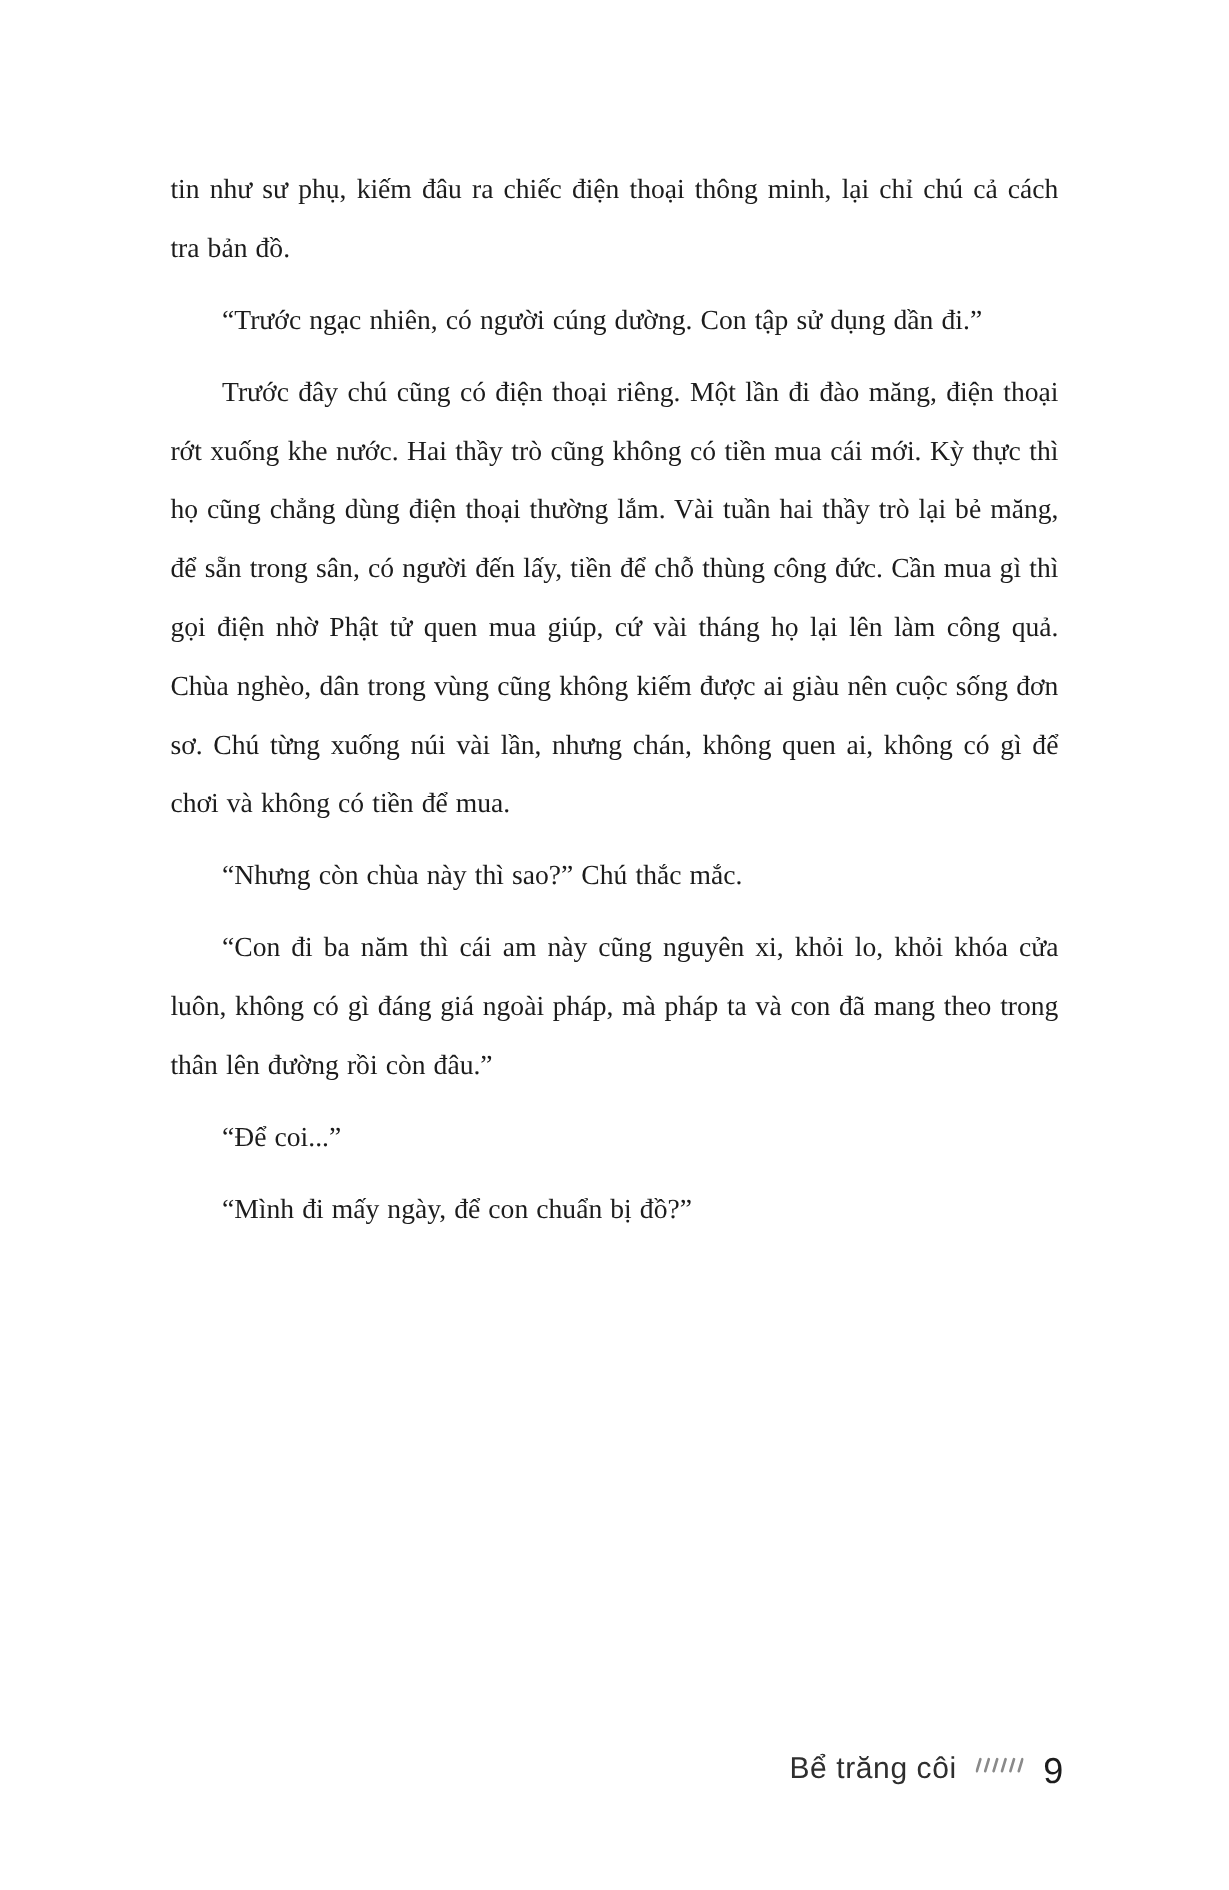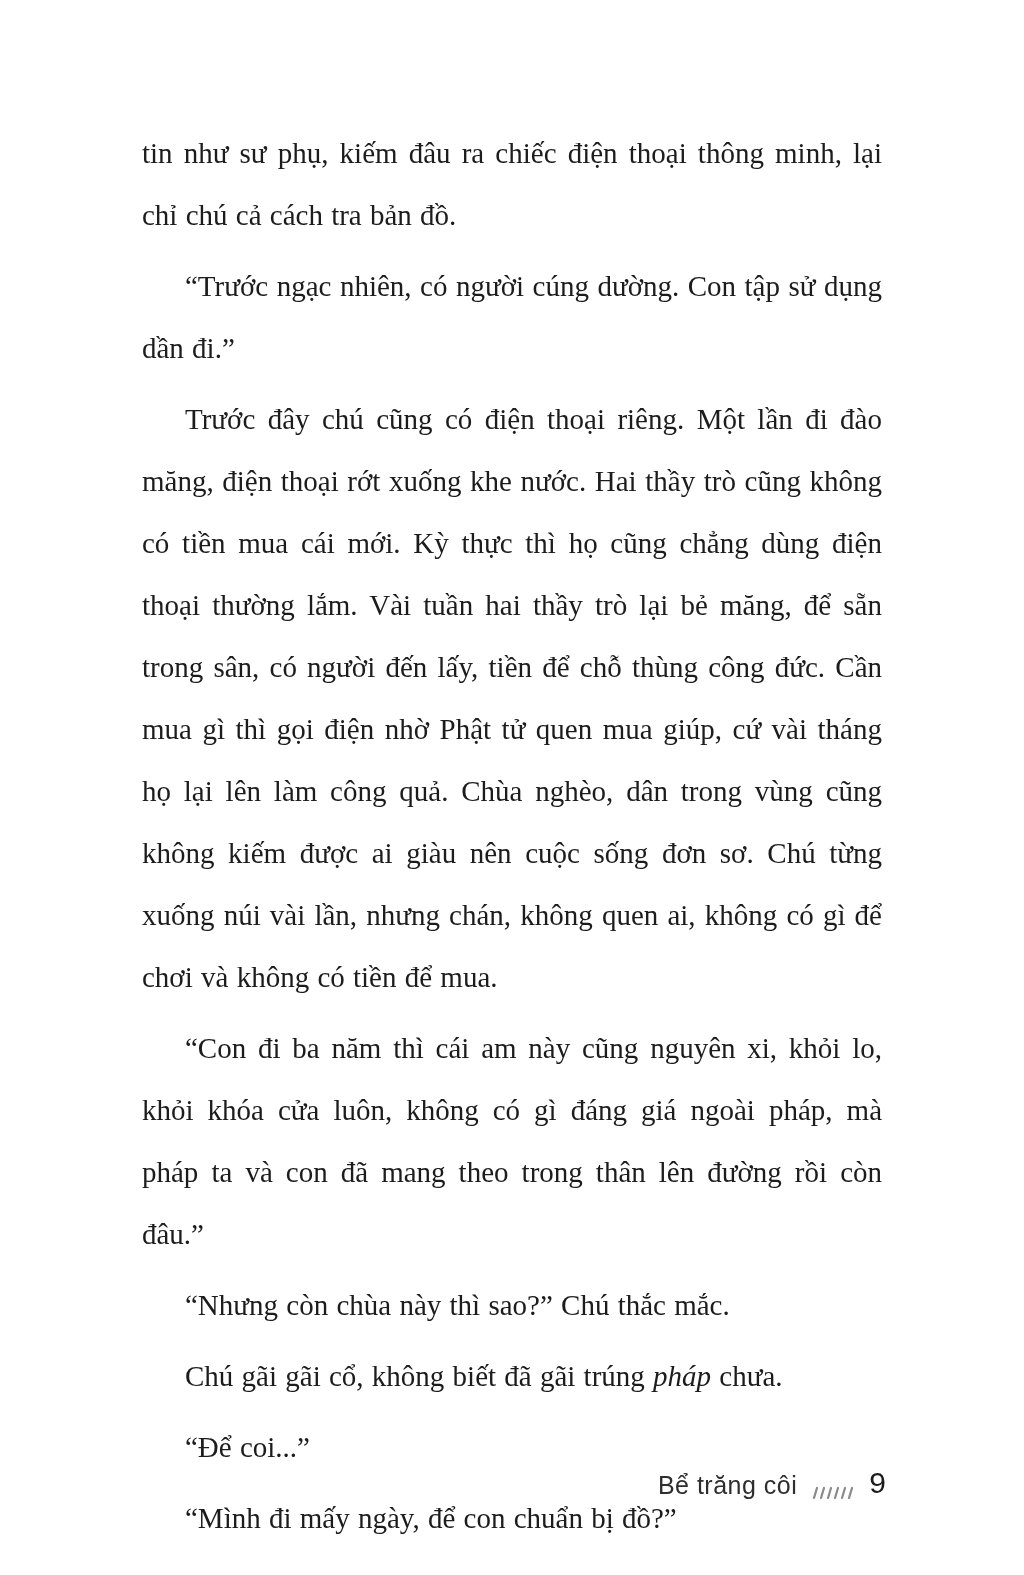--- a/index.html
+++ b/index.html
@@ -15,40 +15,40 @@
     overflow: hidden;
     font-family: "Liberation Serif", serif;
   }
   .body-text {
     position: absolute;
     top: 122px;
     left: 142px;
     width: 740px;
   }
   .body-text p {
-    margin: 0 0 9px 0;
-    font-size: 29px;
-    line-height: 62px;
+    margin: 11px 0 9px 0;
+    font-size: 23px;
+    line-height: 49px;
     color: #1c1c1c;
     text-align: justify;
     text-indent: 43px;
     word-spacing: 1px;
   }
   .body-text p.no-indent {
     text-indent: 0;
   }
   .body-text em {
     font-style: italic;
   }
   .running-footer {
     position: absolute;
     top: 1460px;
     right: 138px;
     display: flex;
-    align-items: flex-end;
+    align-items: flex-start;
     gap: 16px;
     height: 40px;
   }
   .book-title {
     font-family: "Liberation Sans", sans-serif;
     font-size: 25px;
     color: #2e2e2e;
     letter-spacing: 0.5px;
     white-space: nowrap;
   }
@@ -65,23 +65,22 @@
 </style>
 </head>
 <body>
 
 <div class="page">
 
   <main class="body-text" id="paragraphs">
       <p class="no-indent">tin như sư phụ, kiếm đâu ra chiếc điện thoại thông minh, lại chỉ chú cả cách tra bản đồ.</p>
       <p>“Trước ngạc nhiên, có người cúng dường. Con tập sử dụng dần đi.”</p>
       <p>Trước đây chú cũng có điện thoại riêng. Một lần đi đào măng, điện thoại rớt xuống khe nước. Hai thầy trò cũng không có tiền mua cái mới. Kỳ thực thì họ cũng chẳng dùng điện thoại thường lắm. Vài tuần hai thầy trò lại bẻ măng, để sẵn trong sân, có người đến lấy, tiền để chỗ thùng công đức. Cần mua gì thì gọi điện nhờ Phật tử quen mua giúp, cứ vài tháng họ lại lên làm công quả. Chùa nghèo, dân trong vùng cũng không kiếm được ai giàu nên cuộc sống đơn sơ. Chú từng xuống núi vài lần, nhưng chán, không quen ai, không có gì để chơi và không có tiền để mua.</p>
+      <p>“Nhưng còn chùa này thì sao?” Chú thắc mắc.</p>
       <p>“Con đi ba năm thì cái am này cũng nguyên xi, khỏi lo, khỏi khóa cửa luôn, không có gì đáng giá ngoài pháp, mà pháp ta và con đã mang theo trong thân lên đường rồi còn đâu.”</p>
-      <p>“Nhưng còn chùa này thì sao?” Chú thắc mắc.</p>
-      <p>Chú gãi gãi cổ, không biết đã gãi trúng <em>pháp</em> chưa.</p>
       <p>“Để coi...”</p>
       <p>“Mình đi mấy ngày, để con chuẩn bị đồ?”</p>
     </main>
 
   <footer class="running-footer">
     <span class="book-title">Bể trăng côi</span>
     <span class="tick-marks">
       <svg width="40" height="14" viewBox="0 0 40 14" aria-hidden="true">
         <g stroke="#8a8a8a" stroke-width="2.2" stroke-linecap="round">
           <line x1="4" y1="2" x2="1" y2="12"></line>

